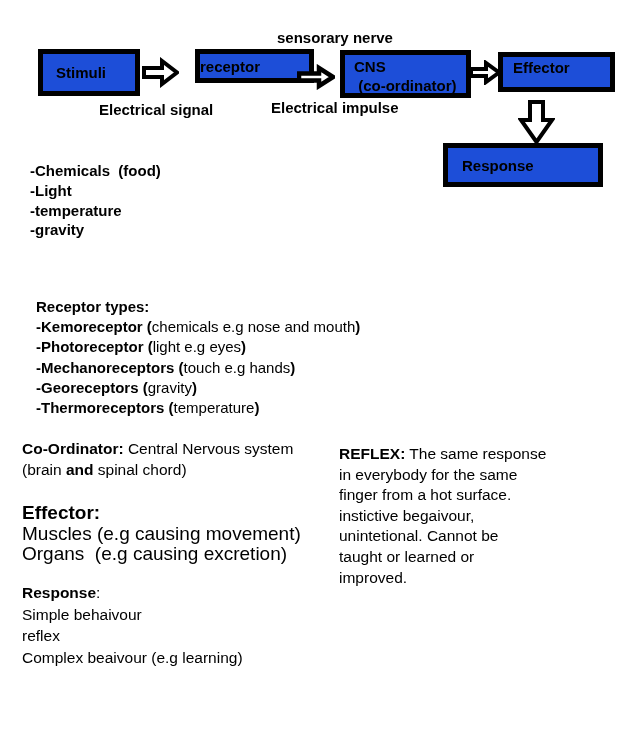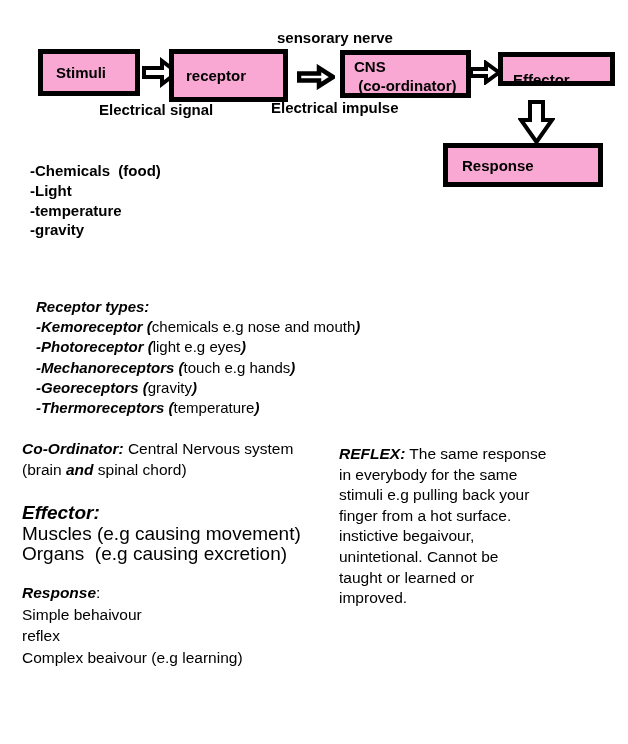--- a/index.html
+++ b/index.html
@@ -9,40 +9,40 @@
     background: #ffffff;
     color: #000000;
     font-family: "Liberation Sans", sans-serif;
     overflow: hidden;
   }
   
   .fbox {
     position: absolute;
     box-sizing: border-box;
     border: 5px solid #000;
-    background: #f9a8d4;
+    background: #1d4ed8;
     font-weight: 700;
     font-size: 15px;
     display: flex;
     align-items: center;
   }
   .fbox.top-align { align-items: flex-start; }
   .fbox .boxlabel { white-space: pre; }
   .diag-label {
     position: absolute;
     font-weight: 700;
     font-size: 15px;
     white-space: pre;
   }
   .arrow { position: absolute; }
   .arrow svg { display: block; }
   
   .note { position: absolute; font-size: 15px; }
   .note .line { white-space: pre; }
-  .note b, .note .b { font-weight: 700; font-style: italic; }
+  .note b, .note .b { font-weight: 700; }
   .note span { white-space: pre; }
   .stimuli-note   { left: 30px;  top: 161px; font-weight: 700; line-height: 19.8px; }
   .receptor-note  { left: 36px;  top: 297px; line-height: 20.2px; }
   .receptor-note .line b { font-weight: 700; }
   .coord-note     { left: 22px;  top: 439px; font-size: 15.5px; line-height: 20.5px; }
   .effector-note  { left: 22px;  top: 503px; font-size: 19px; line-height: 20.5px; }
   .response-note  { left: 22px;  top: 582px; font-size: 15.5px; line-height: 21.5px; }
   .reflex-note    { left: 339px; top: 444px; font-size: 15.5px; line-height: 20.6px; }
 </style>
 </head>
@@ -55,21 +55,21 @@
   <div class="fbox" style="left:38px; top:49px; width:102px; height:47px; padding-left:13px;">
     <span class="boxlabel">Stimuli</span>
   </div>
 
   <div class="arrow" style="left:142px; top:57px;">
     <svg width="37" height="31" viewBox="0 0 37 31">
       <path d="M2 11 L20 11 L20 4 L35 15.5 L20 27 L20 20 L2 20 Z" fill="#ffffff" stroke="#000000" stroke-width="4" stroke-linejoin="miter"></path>
     </svg>
   </div>
 
-  <div class="fbox" style="left:169px; top:49px; width:119px; height:53px; padding-left:12px;">
+  <div class="fbox" style="left:195px; top:49px; width:119px; height:34px; padding-left:0;">
     <span class="boxlabel">receptor</span>
   </div>
 
   <div class="arrow" style="left:297px; top:64px;">
     <svg width="38" height="26" viewBox="0 0 38 26">
       <path d="M2 9.5 L22 9.5 L22 4 L36 13 L22 22 L22 16.5 L2 16.5 Z" fill="#ffffff" stroke="#000000" stroke-width="4.5" stroke-linejoin="miter"></path>
     </svg>
   </div>
 
   <div class="fbox top-align" style="left:340px; top:50px; width:131px; height:48px; padding:2px 0 3px 9px; line-height:19px;">
@@ -78,21 +78,21 @@
       <div class="boxlabel"> (co-ordinator)</div>
     </div>
   </div>
 
   <div class="arrow" style="left:470px; top:60px;">
     <svg width="30" height="25" viewBox="0 0 30 25">
       <path d="M1 9 L16 9 L16 3 L29 12.5 L16 22 L16 16 L1 16 Z" fill="#ffffff" stroke="#000000" stroke-width="4" stroke-linejoin="miter"></path>
     </svg>
   </div>
 
-  <div class="fbox top-align" style="left:498px; top:52px; width:117px; height:34px; padding:14px 0 0 10px;">
+  <div class="fbox top-align" style="left:498px; top:52px; width:117px; height:40px; padding:2px 0 0 10px;">
     <span class="boxlabel">Effector</span>
   </div>
 
   <div class="arrow" style="left:518px; top:100px;">
     <svg width="37" height="44" viewBox="0 0 37 44">
       <path d="M12 2 L25 2 L25 20 L34 20 L18.5 42 L3 20 L12 20 Z" fill="#ffffff" stroke="#000000" stroke-width="4" stroke-linejoin="miter"></path>
     </svg>
   </div>
 
   <div class="fbox" style="left:443px; top:143px; width:160px; height:44px; padding-left:14px;">
@@ -133,21 +133,20 @@
   <div class="note response-note">
     <div class="line"><b>Response</b><span>:</span></div>
     <div class="line">Simple behaivour</div>
     <div class="line">reflex</div>
     <div class="line">Complex beaivour (e.g learning)</div>
   </div>
 
   <div class="note reflex-note">
     <div class="line"><b>REFLEX:</b><span> The same response</span></div>
     <div class="line">in everybody for the same</div>
-    <div class="line">stimuli e.g pulling back your</div>
     <div class="line">finger from a hot surface.</div>
     <div class="line">instictive begaivour,</div>
     <div class="line">unintetional. Cannot be</div>
     <div class="line">taught or learned or</div>
     <div class="line">improved.</div>
   </div>
 
 </div>
 
 </body></html>

